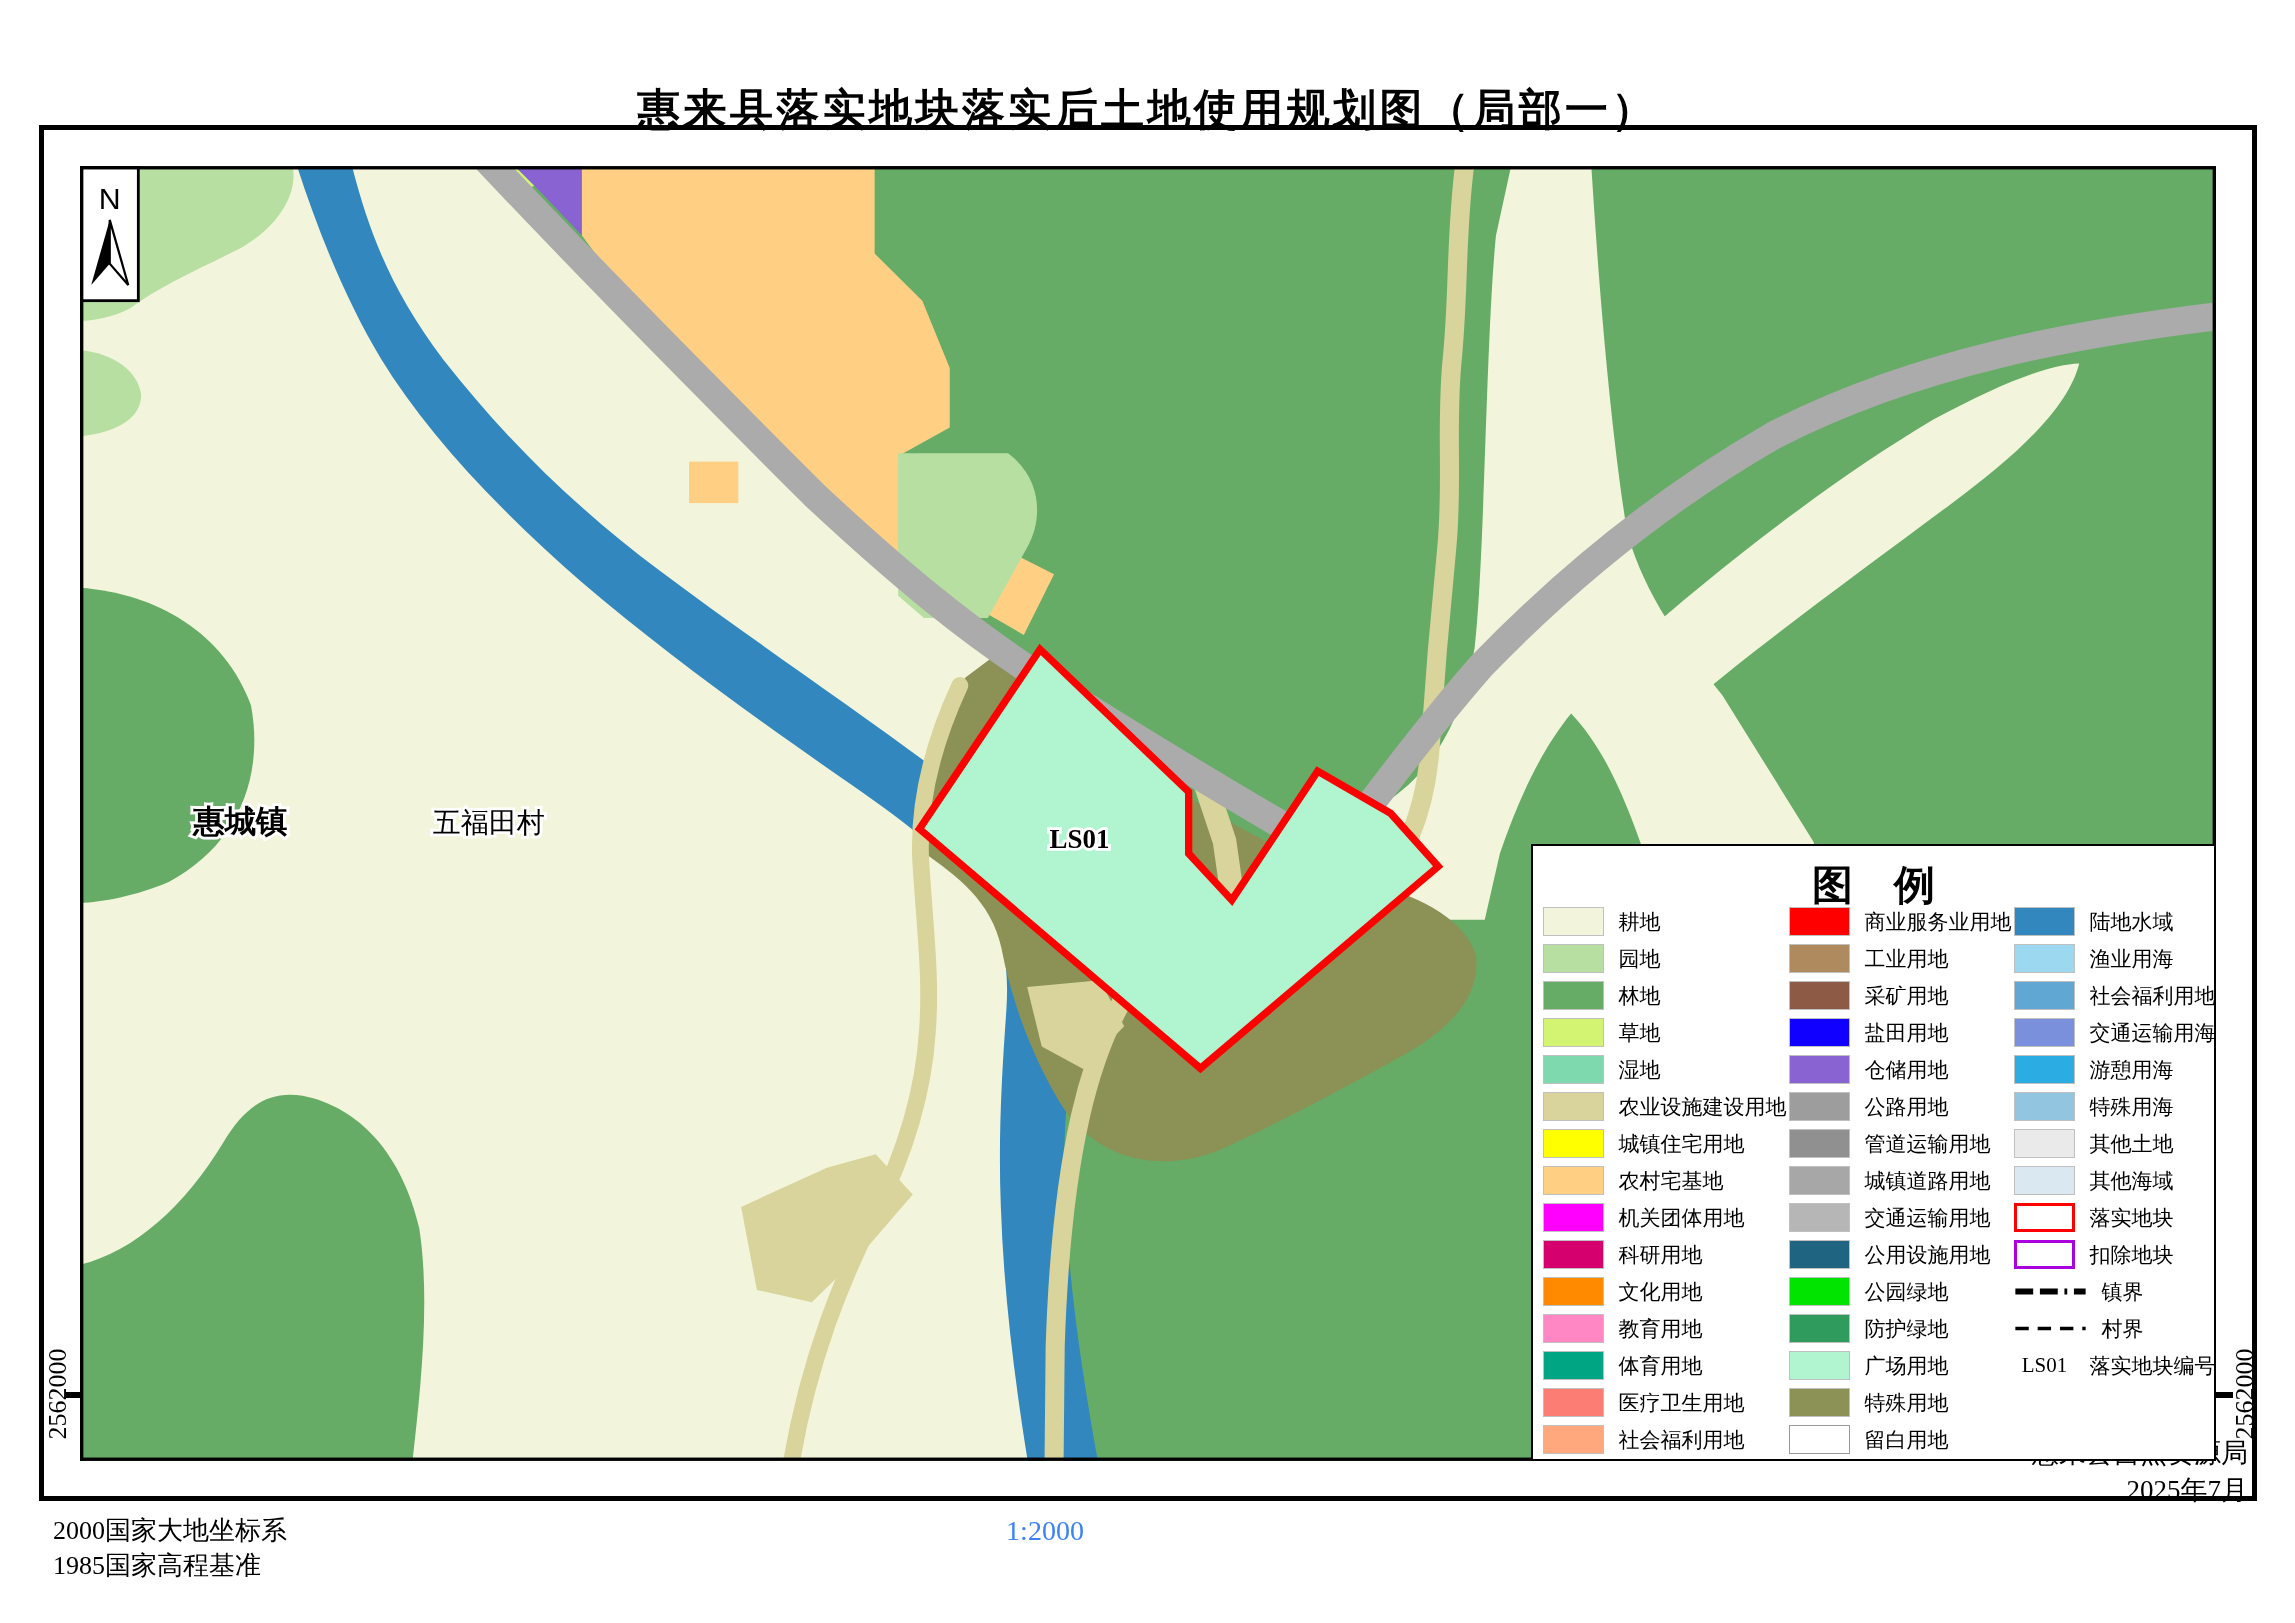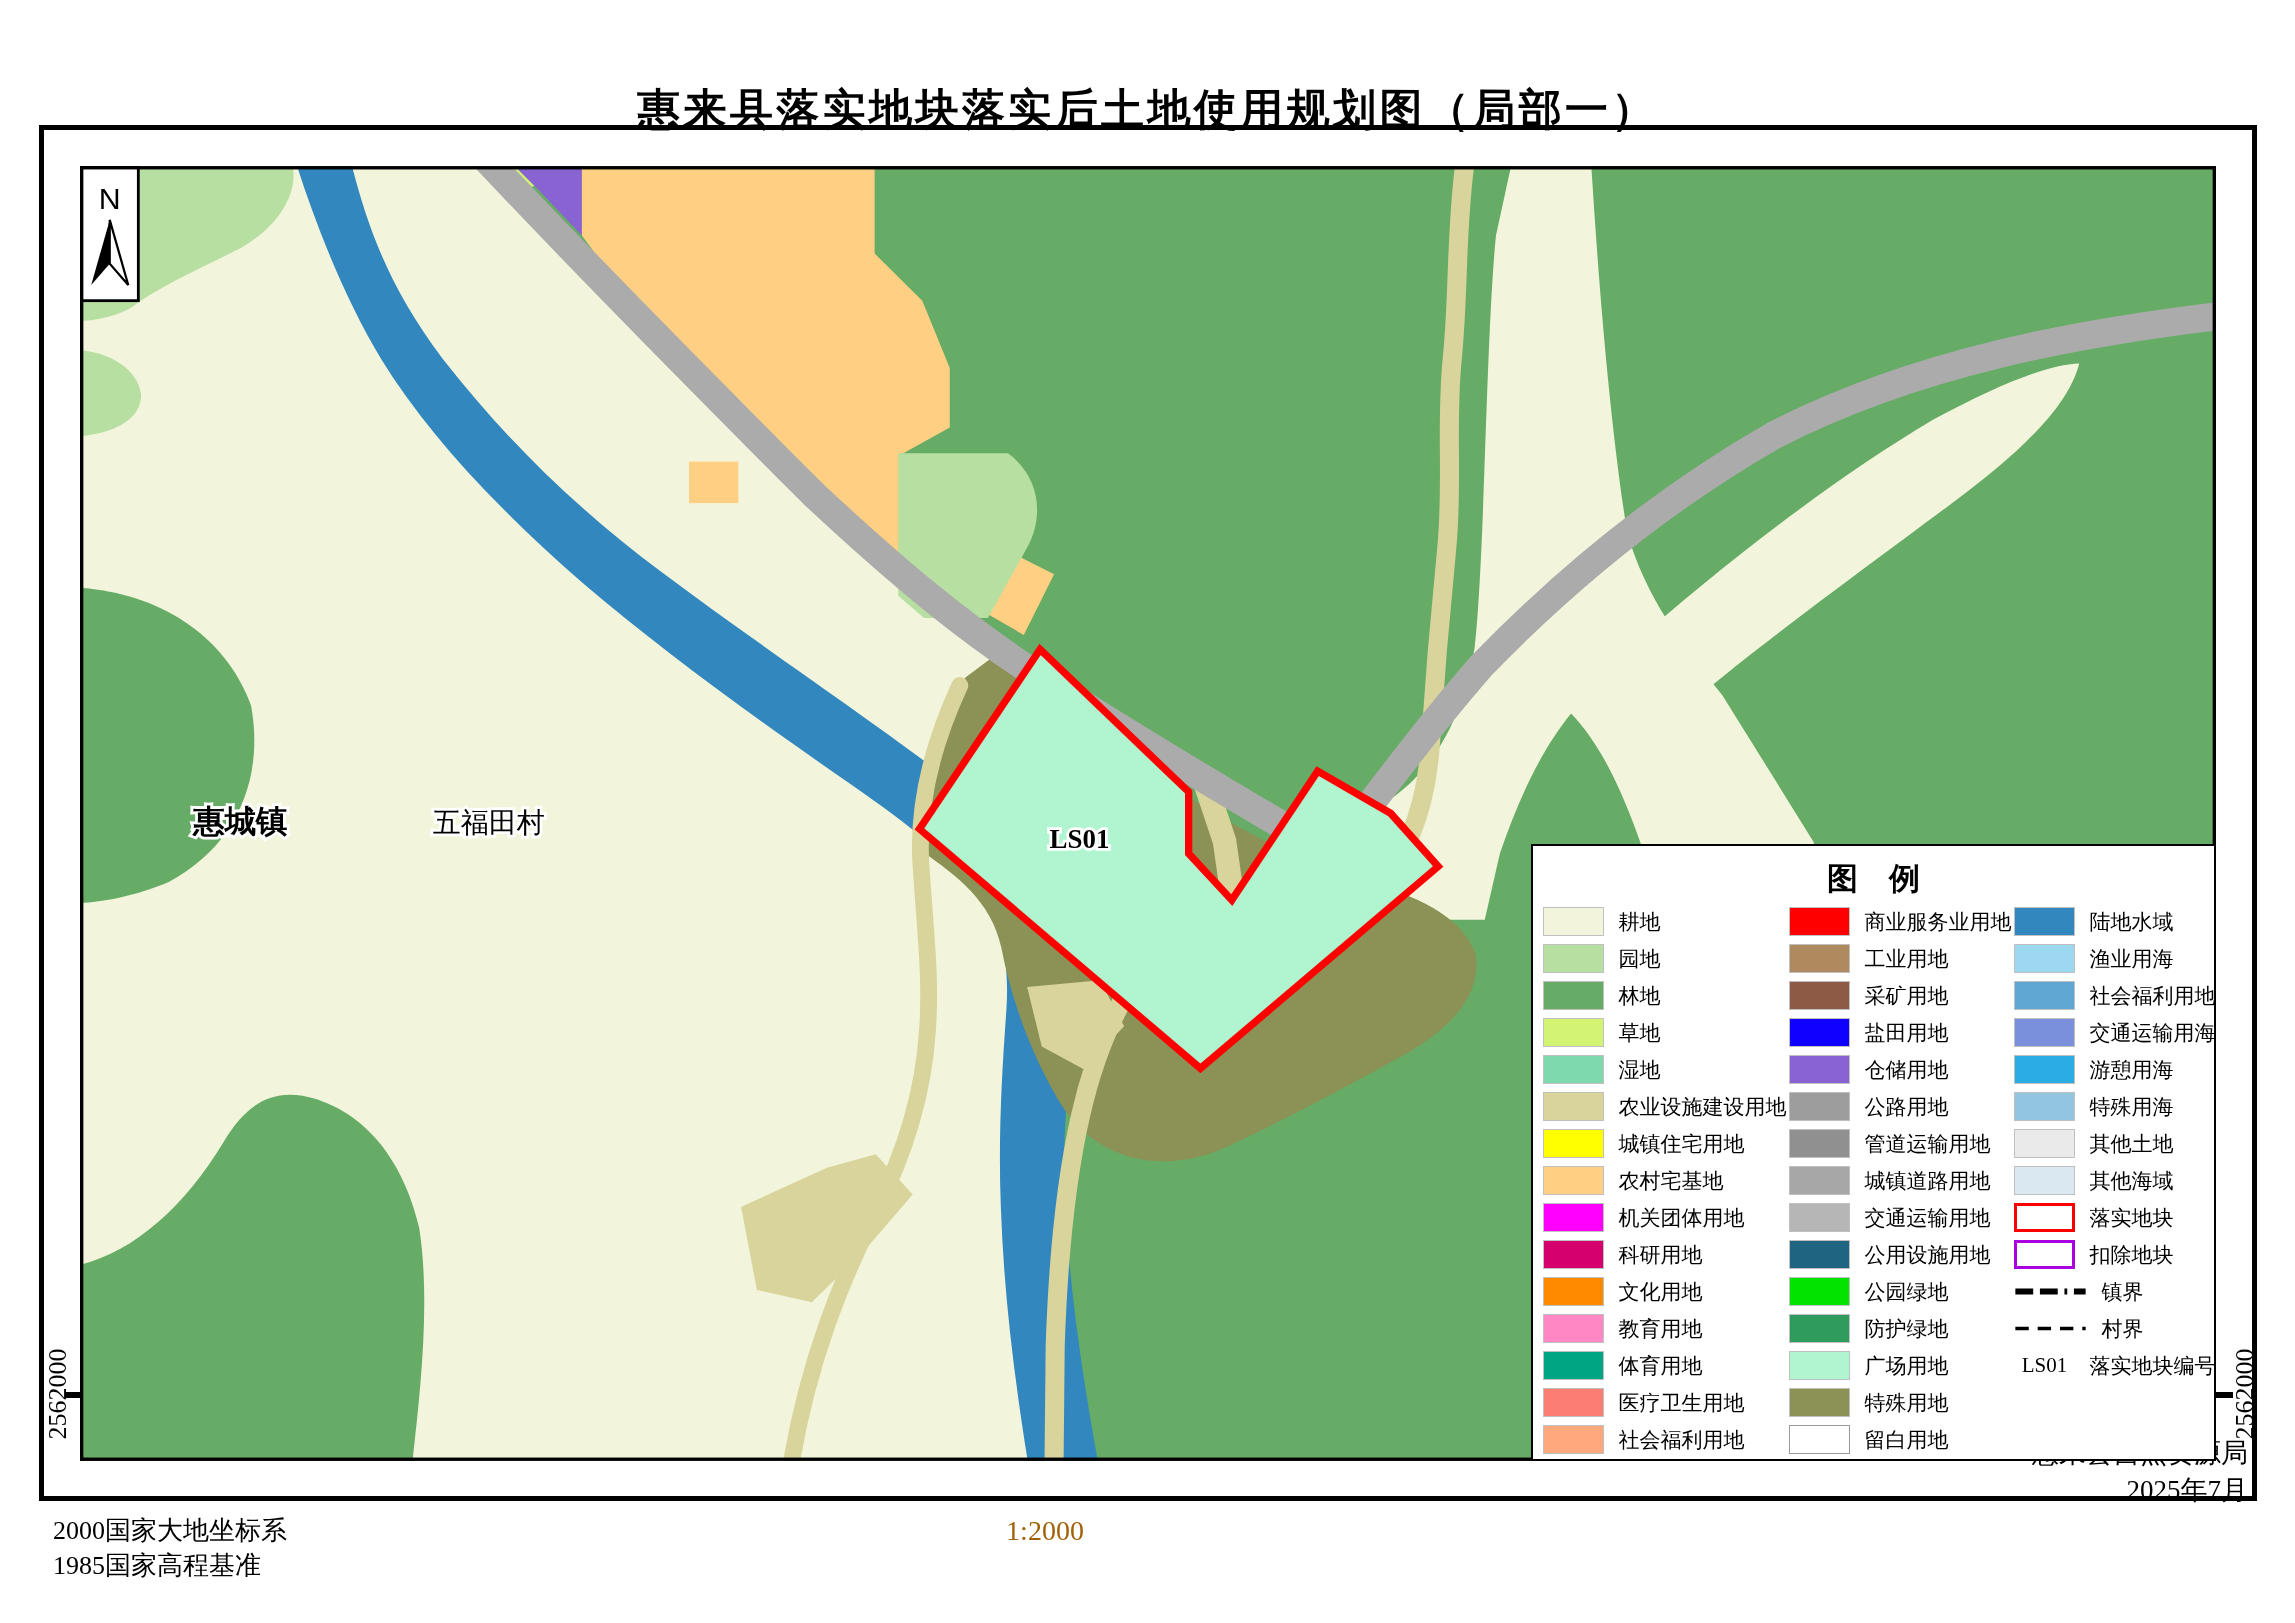--- a/index.html
+++ b/index.html
@@ -16,34 +16,34 @@
       transform:translate(-50%,-50%) rotate(-90deg);}
   #coord-left{left:58px;top:1394px;}
   #coord-right{left:2245px;top:1394px;}
   .tick{background:#000;height:5.6px;width:17px;}
   #tick-left{left:65px;top:1392px;}
   #tick-right{left:2216px;top:1392px;}
   
   #legend{left:1531px;top:844px;width:685px;height:617px;background:#fff;
       border:2.8px solid #000;box-sizing:border-box;z-index:5;}
   #legend-title{position:absolute;top:12.3px;left:0;width:100%;text-align:center;
-      font-size:31px;font-weight:bold;color:#000;}
+      font-size:41px;font-weight:bold;color:#000;}
   .legend-col{position:absolute;top:57px;}
   #lcol1{left:10px;width:247px;}
   #lcol2{left:256px;width:224px;}
   #lcol3{left:481px;width:162px;}
   .lrow{display:flex;align-items:center;height:37px;}
   .lswatch{width:61px;height:29px;box-sizing:border-box;flex:none;
       border:0.6px solid #c0c0c0;}
   .lsym-line{flex:none;}
   .lsym-text{width:61px;flex:none;text-align:center;font-size:21px;color:#000;}
   .llabel{margin-left:14.6px;font-size:21px;color:#000;white-space:nowrap;}
   
   #footer-left{left:53px;top:1513px;font-size:26px;line-height:35px;color:#000;}
-  #footer-scale{left:0;top:1515px;width:2090px;text-align:center;font-size:28px;color:#a16207;}
+  #footer-scale{left:0;top:1515px;width:2090px;text-align:center;font-size:28px;color:#3b82f6;}
   #footer-right{right:47px;top:1435px;text-align:right;font-size:27px;line-height:37px;color:#000;}
   svg text.maplabel{fill:#000;stroke:#fff;stroke-width:10px;paint-order:stroke;
       font-family:"Liberation Serif","DejaVu Serif",serif;}
 </style>
 </head>
 <body>
 
 <div class="abs" id="page-title">惠来县落实地块落实后土地使用规划图（局部一）</div>
 
 <div class="abs" id="outer-frame"></div>

